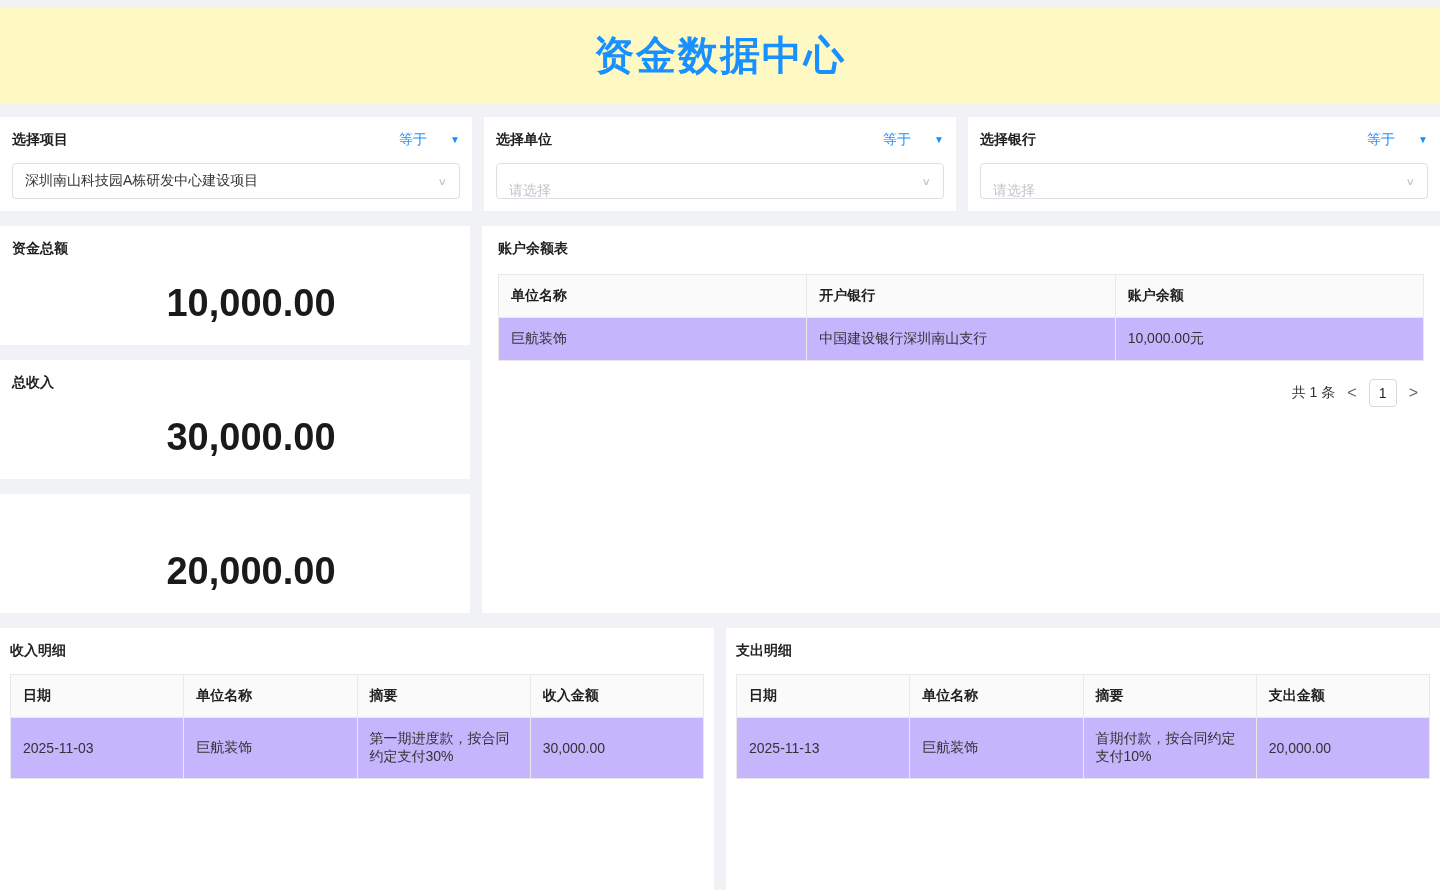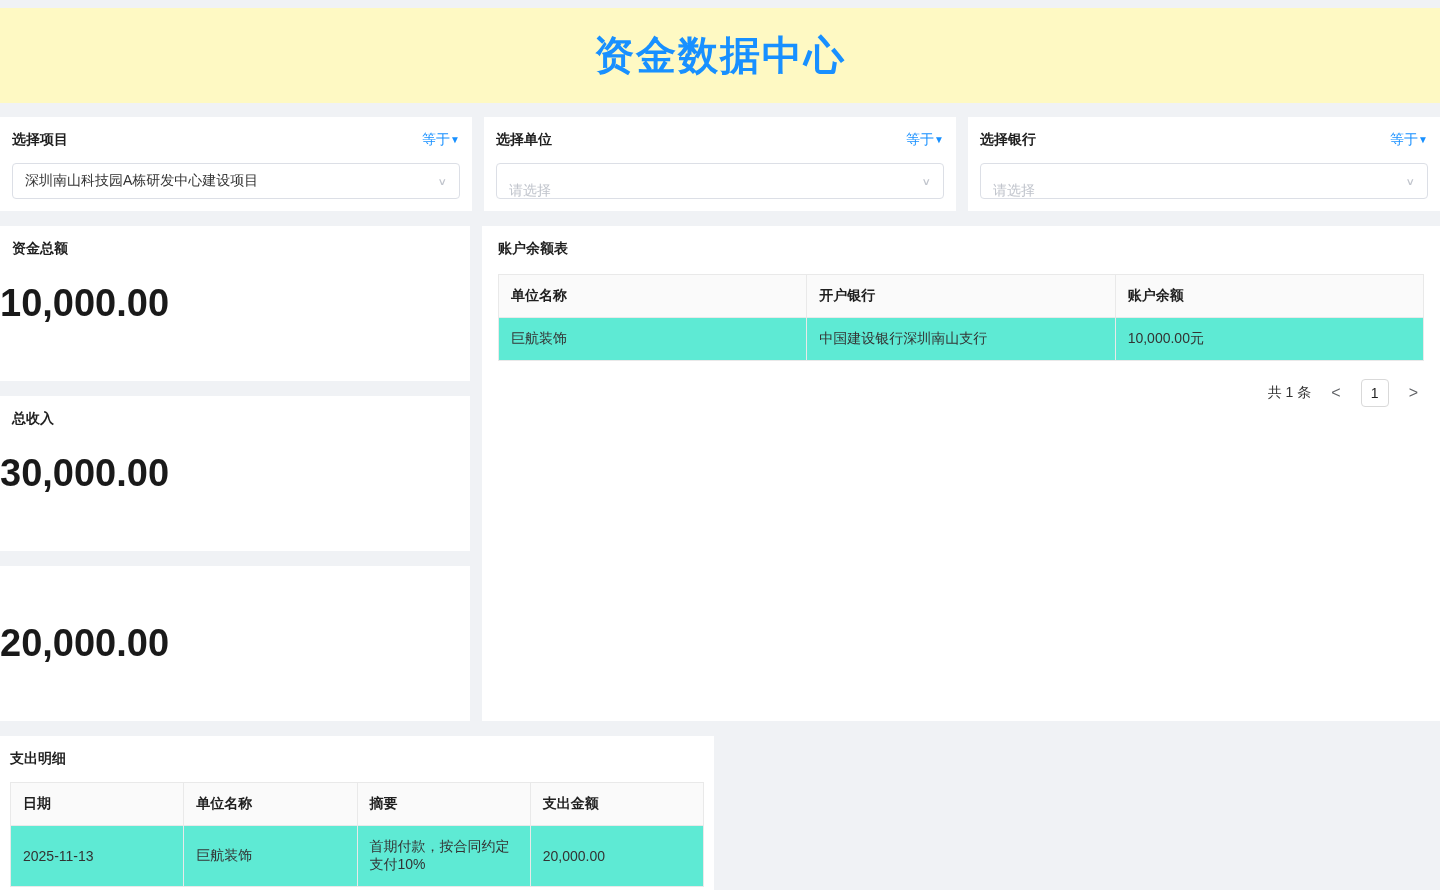--- a/index.html
+++ b/index.html
@@ -15,46 +15,46 @@
 
   .top-header { background:#fef9c3; height:95px; flex:0 0 95px; display:flex; align-items:center; justify-content:center; }
   .page-title { color:#1890ff; font-size:40px; font-weight:700; letter-spacing:2px; }
 
   .card { background:#fff; }
 
   .filter-row { margin-top:14px; display:grid; grid-template-columns:repeat(3,1fr); gap:12px; }
   .filter-card { padding:12px; }
   .filter-head { display:flex; justify-content:space-between; align-items:center; height:22px; }
   .filter-label { font-weight:700; color:#1f1f1f; }
-  .filter-op { color:#1890ff; cursor:pointer; display:flex; align-items:center; gap:0; }
+  .filter-op { color:#1890ff; cursor:pointer; display:flex; align-items:center; gap:23px; }
   .caret { font-size:10px; line-height:1; }
   .select {
     margin-top:12px; height:36px; border:1px solid #dcdfe6; border-radius:4px;
     display:flex; align-items:center; justify-content:space-between;
     padding:16px 12px; background:#fff; cursor:pointer;
   }
   .select-value { color:#333; white-space:nowrap; overflow:hidden; text-overflow:ellipsis; }
   .select-value.placeholder { color:#c0c4cc;margin-top:20px; }
   .chevron { color:#c0c4cc; font-size:13px; transform:scaleY(.75); flex:0 0 auto; margin-left:8px; }
 
   .main-row { margin-top:15px; display:grid; grid-template-columns:470px 1fr; gap:12px; }
   .left-col { display:flex; flex-direction:column; gap:15px; }
-  .stat-card { height:155px; padding:14px 12px; position:relative; }
+  .stat-card { height:119px; padding:14px 12px; position:relative; }
   .stat-label { font-weight:700; color:#1f1f1f; }
-  .stat-value { position:absolute; left:0; right:0; top:56px; text-align:left; font-size:38px; font-weight:700; color:#1a1a1a; }
+  .stat-value { position:absolute; left:0; right:0; top:56px; text-align:center; font-size:38px; font-weight:700; color:#1a1a1a;padding-left:32px; }
 
   .balance-card { padding:14px 16px; }
   .card-title { font-weight:700; color:#1f1f1f; }
 
-  table { width:100%; border-collapse:collapse; margin-top:16px; table-layout:fixed; background:#5eead4; }
+  table { width:100%; border-collapse:collapse; margin-top:16px; table-layout:fixed; background:#c4b5fd; }
   th, td { border:1px solid #e9e9e9; padding:12px; text-align:left; font-size:14px; vertical-align:middle; }
   th { background:#fafafa; font-weight:700; color:#1f1f1f; }
   td { color:#333; }
 
-  .pagination { display:flex; justify-content:flex-end; align-items:center; gap:20px; margin-top:18px; color:#333; padding-right:6px; }
+  .pagination { display:flex; justify-content:flex-end; align-items:center; gap:12px; margin-top:18px; color:#333; padding-right:6px; }
   .page-arrow { color:#606266; font-size:16px; cursor:pointer; line-height:1; user-select:none; }
   .page-num {
     min-width:28px; height:28px; border:1px solid #d9d9d9; border-radius:4px;
     display:flex; align-items:center; justify-content:center; background:#fff; cursor:pointer; color:#1f1f1f;
   }
 
   .bottom-row { margin-top:15px; display:grid; grid-template-columns:1fr 1fr; gap:12px; flex:1; min-height:0; overflow:hidden; }
   .detail-card { padding:14px 10px; overflow:hidden; }
   .detail-card table { margin-top:14px; }
 </style>
@@ -152,20 +152,41 @@
         <span class="page-arrow">&lt;</span>
         <span class="page-num">1</span>
         <span class="page-arrow">&gt;</span>
       </div>
     </div>
 
   </div>
 
   <div class="bottom-row">
 
+    <div class="card detail-card">
+      <div class="card-title">收入明细</div>
+      <table>
+        <thead>
+          <tr>
+            <th>日期</th>
+            <th>单位名称</th>
+            <th>摘要</th>
+            <th>收入金额</th>
+          </tr>
+        </thead>
+        <tbody>
+          <tr>
+            <td>2025-11-03</td>
+            <td>巨航装饰</td>
+            <td>第一期进度款，按合同约定支付30%</td>
+            <td>30,000.00</td>
+          </tr>
+        </tbody>
+      </table>
+    </div>
 
     <div class="card detail-card">
       <div class="card-title">支出明细</div>
       <table>
         <thead>
           <tr>
             <th>日期</th>
             <th>单位名称</th>
             <th>摘要</th>
             <th>支出金额</th>

